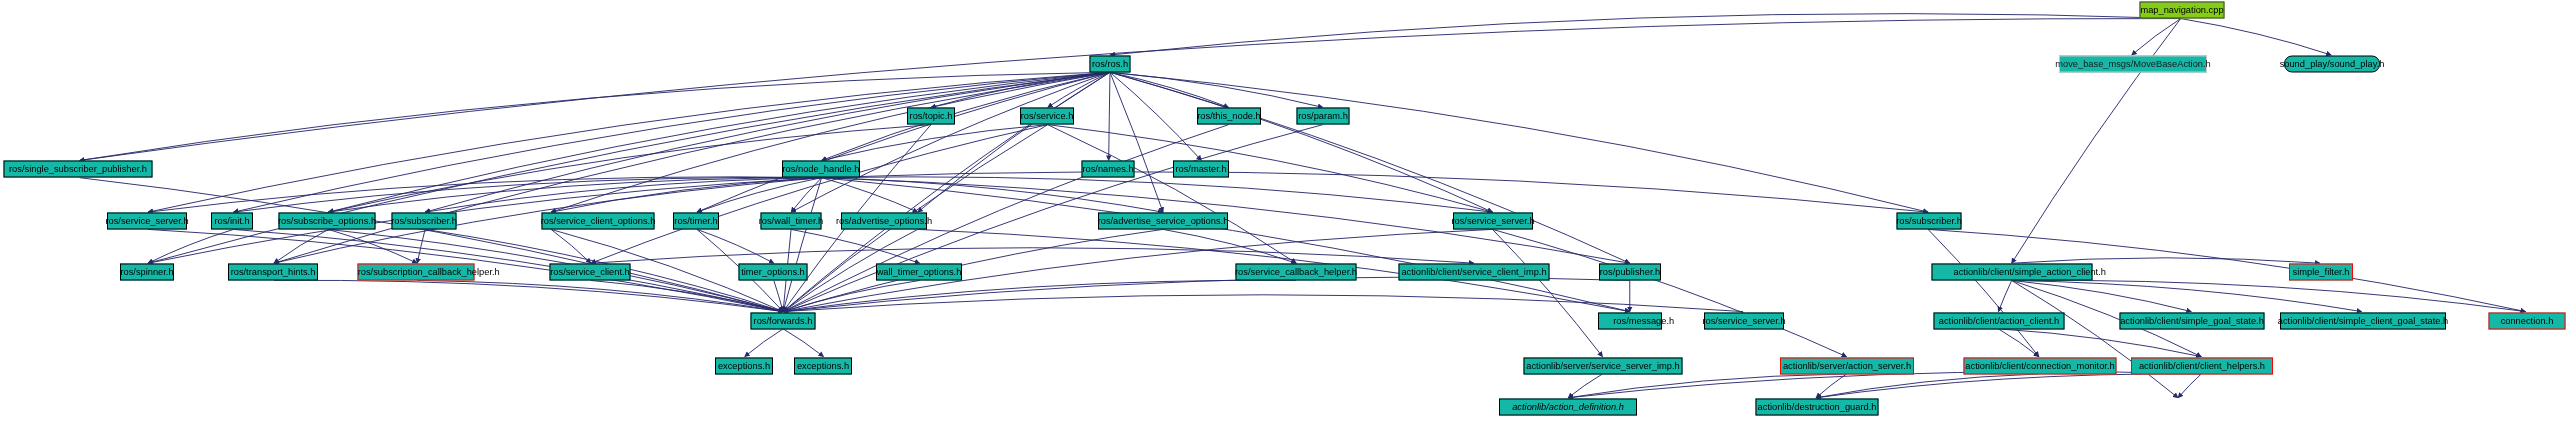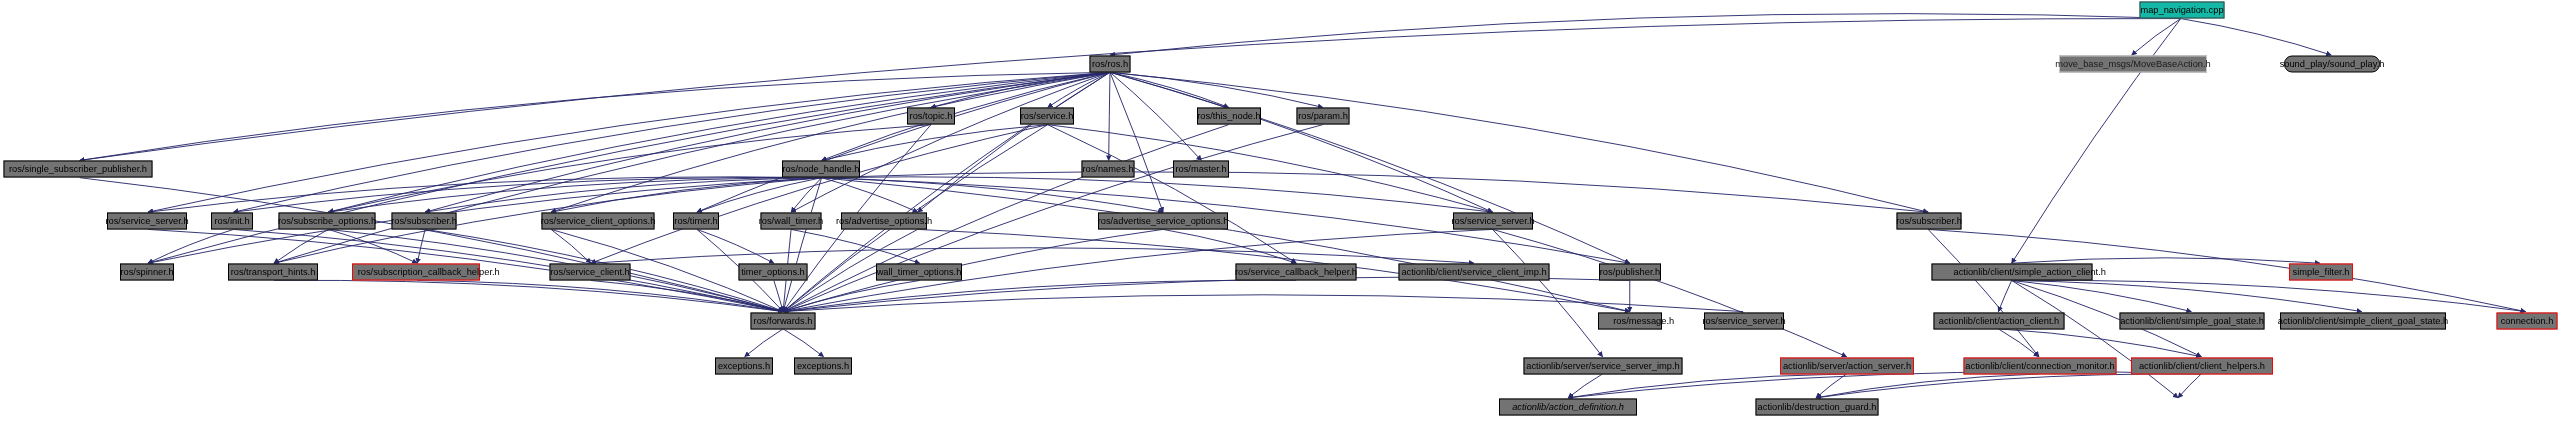--- a/index.html
+++ b/index.html
@@ -9,32 +9,32 @@
     width:2576px;height:421px;
     background:#ffffff;
     font-family:"Liberation Sans", sans-serif;
     overflow:hidden;
   }
   #edge-layer{position:absolute;left:0;top:0;width:2576px;height:421px;pointer-events:none;}
   .node{
     position:absolute;
     box-sizing:border-box;
     display:flex;align-items:center;justify-content:center;
-    background:#737373;
+    background:#14b8a6;
     border:0.7px solid #000000;
     color:#000000;
     font-size:9.3px;
     line-height:1;
     white-space:nowrap;
     height:17px;
     padding:0 4.6px;
     transform:translate(-50%,-50%);
     cursor:pointer;
   }
-  .node.root{background:#14b8a6;border:0.7px solid #404040;justify-content:center;}
+  .node.root{background:#84cc16;border:0.7px solid #404040;justify-content:center;}
   .node.redbox{border:1.1px solid #ff0000;}
   .node.graybox{border:0.7px solid #c8c8c8;color:#1a1a1a;}
   .node-label{pointer-events:none;}
 </style>
 </head>
 <body>
 
 <div id="graph-root">
   <svg id="edge-layer" width="2576" height="421" viewBox="0 0 3881 635" xmlns="http://www.w3.org/2000/svg">
     <defs>
@@ -219,21 +219,21 @@
       </div>
       <div class="node" style="left: 1929px; top: 221px; width: 65px;">
         <span class="node-label">ros/subscriber.h</span>
       </div>
       <div class="node" style="left: 147px; top: 272px; width: 54px;">
         <span class="node-label">ros/spinner.h</span>
       </div>
       <div class="node" style="left: 273px; top: 272px; width: 90px;">
         <span class="node-label">ros/transport_hints.h</span>
       </div>
-      <div class="node redbox" style="left: 416px; top: 272px; width: 128px; padding-left: 30px;">
+      <div class="node redbox" style="left: 416px; top: 272px; width: 117px; padding-left: 30px;">
         <span class="node-label">ros/subscription_callback_helper.h</span>
       </div>
       <div class="node" style="left: 590px; top: 272px; width: 81px;">
         <span class="node-label">ros/service_client.h</span>
       </div>
       <div class="node" style="left: 773px; top: 272px; width: 69px;">
         <span class="node-label">timer_options.h</span>
       </div>
       <div class="node" style="left: 919px; top: 272px; width: 86px;">
         <span class="node-label">wall_timer_options.h</span>
@@ -264,21 +264,21 @@
       </div>
       <div class="node" style="left: 1999px; top: 321px; width: 131px;">
         <span class="node-label">actionlib/client/action_client.h</span>
       </div>
       <div class="node" style="left: 2192px; top: 321px; width: 145px; text-align: right;">
         <span class="node-label">actionlib/client/simple_goal_state.h</span>
       </div>
       <div class="node" style="left: 2363px; top: 321px; width: 166px;">
         <span class="node-label">actionlib/client/simple_client_goal_state.h</span>
       </div>
-      <div class="node redbox" style="left: 2527px; top: 321px; width: 61px;">
+      <div class="node redbox" style="left: 2527px; top: 321px; width: 77px;">
         <span class="node-label">connection.h</span>
       </div>
       <div class="node" style="left: 744px; top: 366px; width: 58px;">
         <span class="node-label">exceptions.h</span>
       </div>
       <div class="node" style="left: 823px; top: 366px; width: 58px;">
         <span class="node-label">exceptions.h</span>
       </div>
       <div class="node" style="left: 1603px; top: 366px; width: 159px;">
         <span class="node-label">actionlib/server/service_server_imp.h</span>

